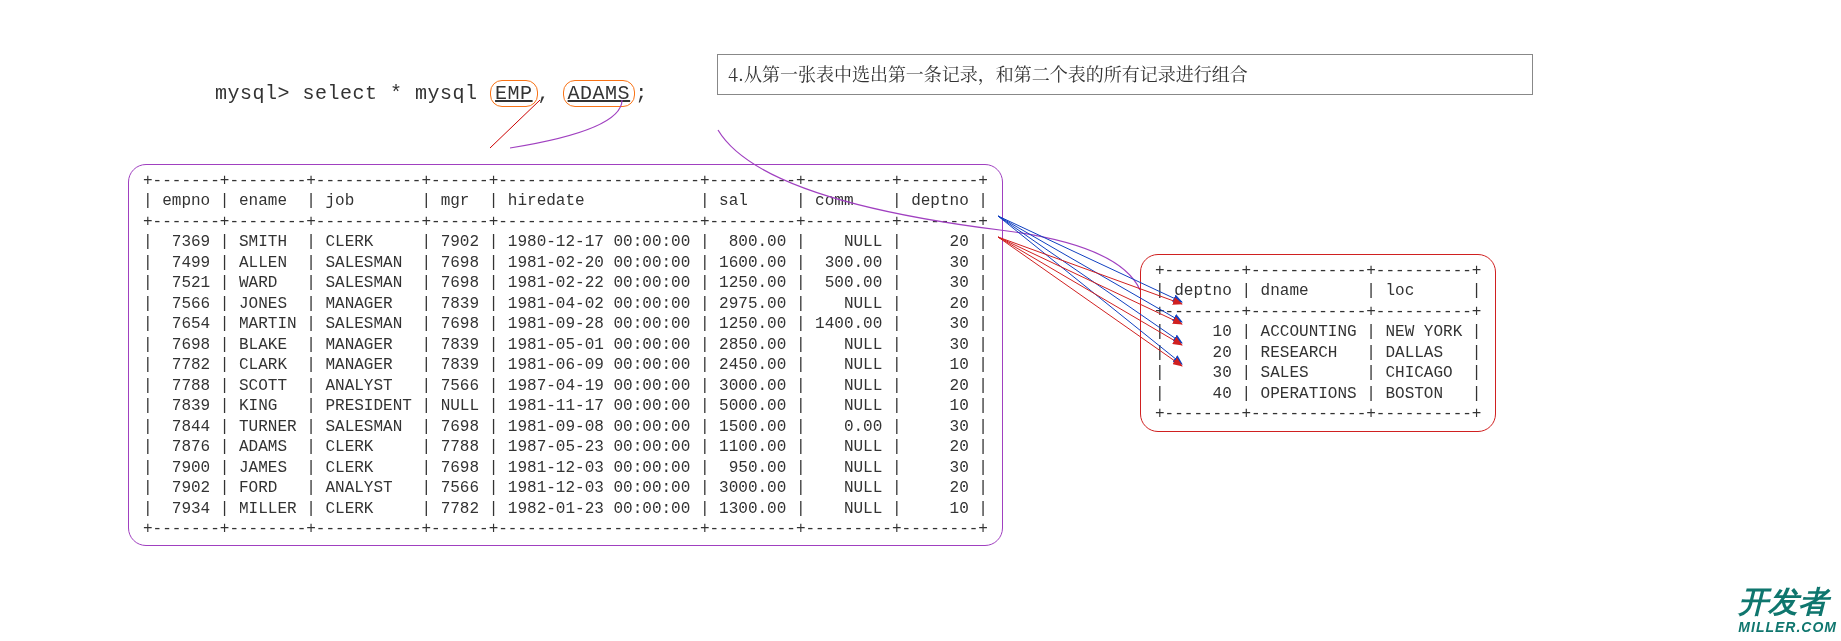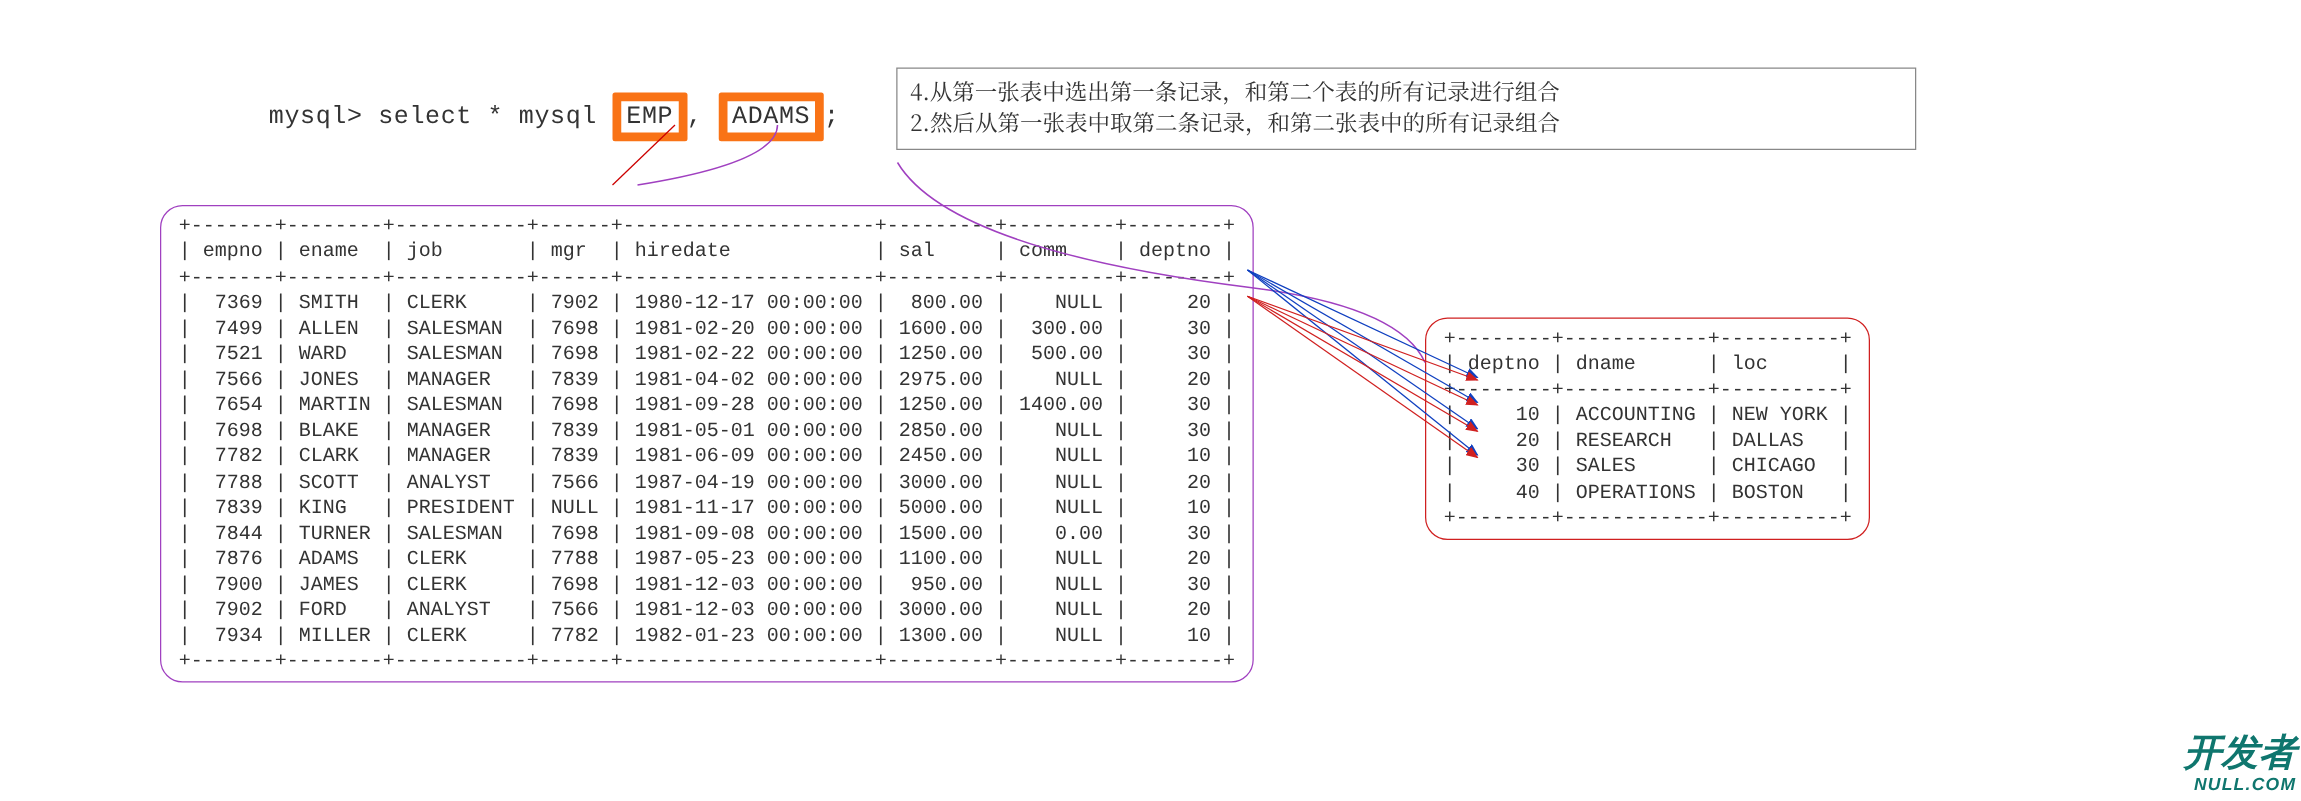--- a/index.html
+++ b/index.html
@@ -15,23 +15,24 @@
     overflow: hidden;
   }
   .sql-line {
     position: absolute;
     left: 215px;
     top: 82px;
     font-size: 20px;
     letter-spacing: 0.5px;
   }
   .sql-line .box-token {
-    border: 7px solid #f97316;
+    border: 1px solid #f97316;
     padding: 1px 4px;
-    border-radius: 2px;
+    border-radius: 12px;
+    text-decoration: underline;
   }
   .notes-box {
     position: absolute;
     left: 717px;
     top: 54px;
     width: 794px;
     border: 1px solid #888;
     padding: 6px 10px 8px 10px;
     font-family: "SimSun", "Songti SC", "Noto Serif CJK SC", serif;
     font-size: 18px;
@@ -96,21 +97,20 @@
 <body>
 
 <div class="sql-line">
   <span>mysql&gt;</span>
   <span>select * mysql</span>
   <span class="box-token">EMP</span><span>, </span><span class="box-token">ADAMS</span><span>;</span>
 </div>
 
 <div class="notes-box">
   <div>4.从第一张表中选出第一条记录，和第二个表的所有记录进行组合</div>
-  <div>2.然后从第一张表中取第二条记录，和第二张表中的所有记录组合</div>
 </div>
 
 <pre id="emp-table" class="ascii-table">+-------+--------+-----------+------+---------------------+---------+---------+--------+
 | empno | ename  | job       | mgr  | hiredate            | sal     | comm    | deptno |
 +-------+--------+-----------+------+---------------------+---------+---------+--------+
 |  7369 | SMITH  | CLERK     | 7902 | 1980-12-17 00:00:00 |  800.00 |    NULL |     20 |
 |  7499 | ALLEN  | SALESMAN  | 7698 | 1981-02-20 00:00:00 | 1600.00 |  300.00 |     30 |
 |  7521 | WARD   | SALESMAN  | 7698 | 1981-02-22 00:00:00 | 1250.00 |  500.00 |     30 |
 |  7566 | JONES  | MANAGER   | 7839 | 1981-04-02 00:00:00 | 2975.00 |    NULL |     20 |
 |  7654 | MARTIN | SALESMAN  | 7698 | 1981-09-28 00:00:00 | 1250.00 | 1400.00 |     30 |
@@ -158,14 +158,14 @@
   <g stroke="#d02020" stroke-width="1" fill="none" marker-end="url(#ared)">
     <line x1="998" y1="237" x2="1182" y2="304"></line>
     <line x1="998" y1="237" x2="1182" y2="324"></line>
     <line x1="998" y1="237" x2="1182" y2="345"></line>
     <line x1="998" y1="237" x2="1182" y2="366"></line>
   </g>
 </svg>
 
 <div class="watermark">
   <span>开发者</span>
-  <span class="sub">NULL.COM</span>
+  <span class="sub">MILLER.COM</span>
 </div>
 
 </body></html>

